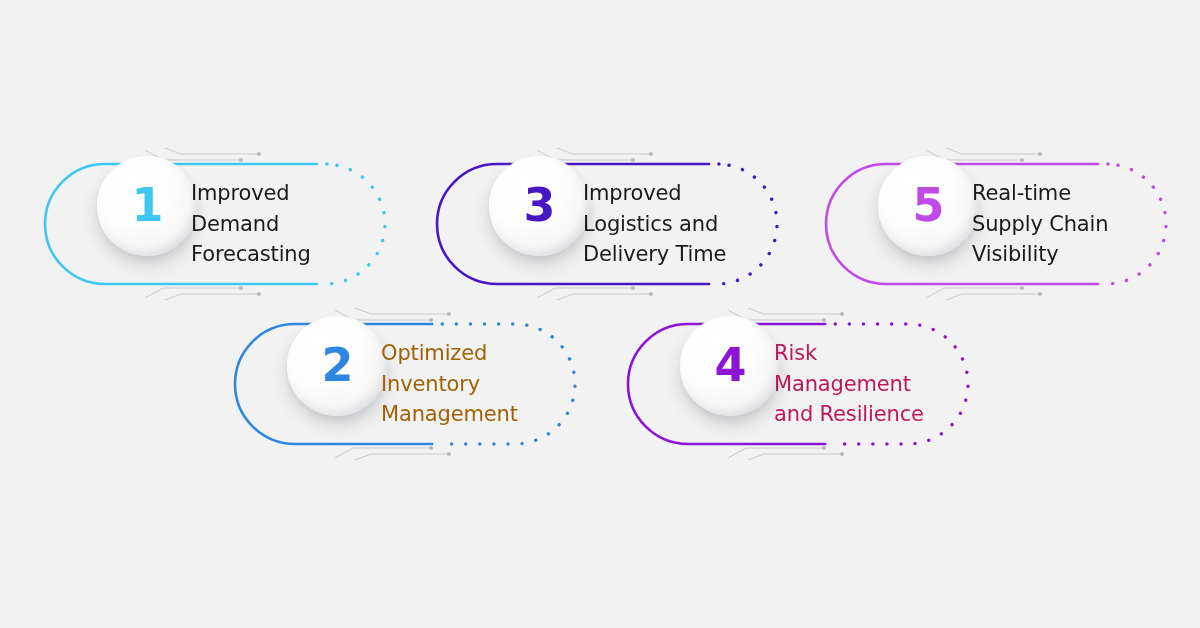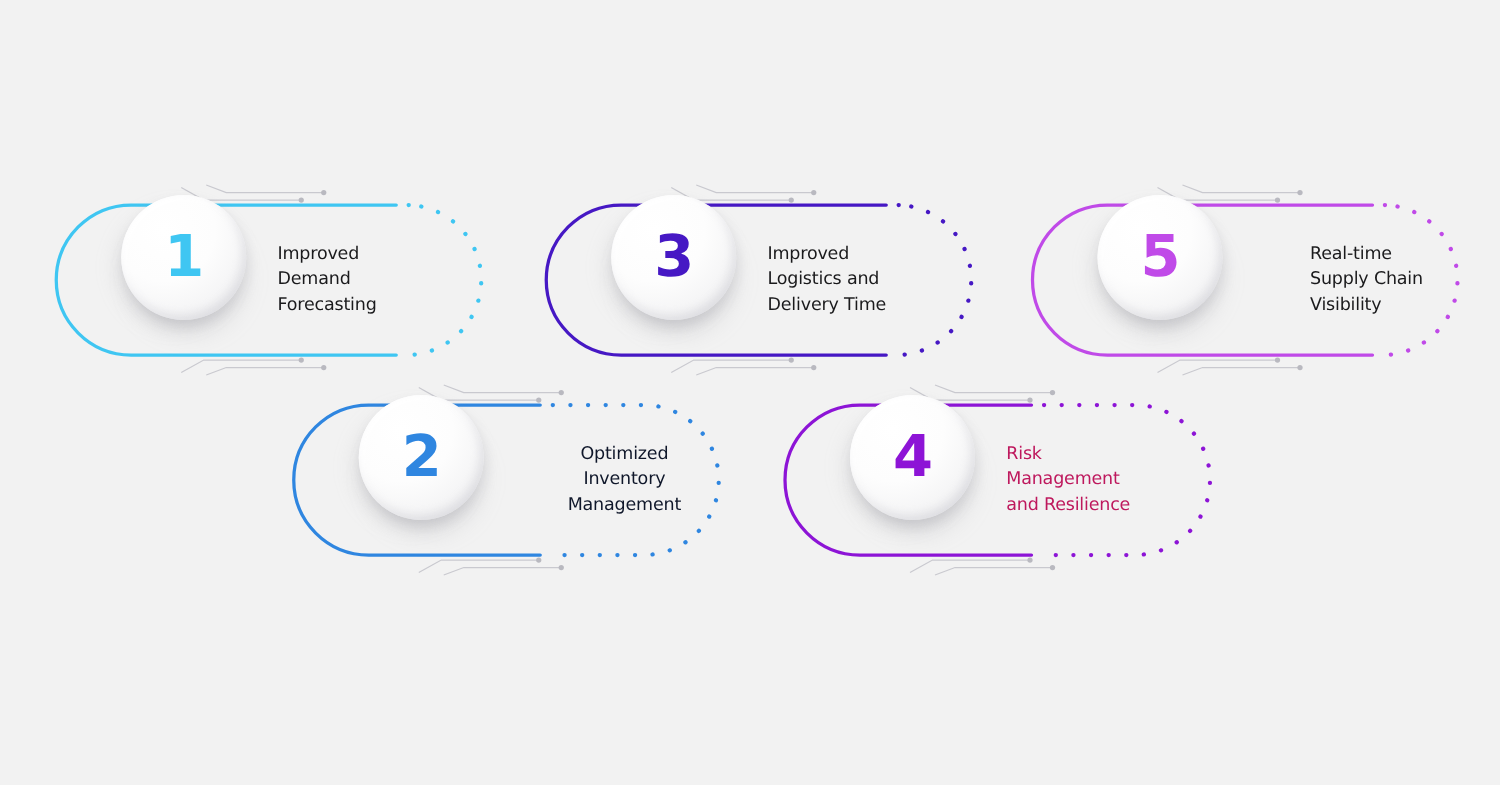--- a/index.html
+++ b/index.html
@@ -87,26 +87,26 @@
     font-weight:bold;
     line-height:1;
     letter-spacing:-1px;
     user-select:none;
     transform:translateY(-1px);
   }
 
   
   .label {
     position:absolute;
-    left:177px;
+    left:146px;
     top:50%;
     transform:translateY(-50%);
     width:175px;
     font-family:"DejaVu Sans", sans-serif;
-    font-size:14px;
+    font-size:21px;
     line-height:1.46;
     font-weight:400;
     color:#1a1a1c;
     letter-spacing:-0.15px;
     white-space:pre-line;
   }
 </style>
 </head>
 <body style="background: rgb(242, 242, 242);">
 
@@ -152,21 +152,21 @@
         <path d="M 197.2 0 L 60 0 A 60 60 0 0 0 60 120 L 197.2 120" fill="none" stroke="#2f86e0" stroke-width="2.6" stroke-linecap="round"></path>
         <path d="M 207.2 0 L 280 0 A 60 60 0 0 1 280 120 L 207.2 120" fill="none" stroke="#2f86e0" stroke-width="3.4" stroke-linecap="round" stroke-dasharray="0.1 14"></path>
       </svg>
       <div class="circle-wrap">
         <div class="circle-shadow"></div>
         <div class="circle-shadow2"></div>
         <div class="circle">
           <div class="num" style="color: rgb(47, 134, 224);">2</div>
         </div>
       </div>
-      <div class="label" style="color: #0f172a; text-align: center;">Optimized
+      <div class="label" style="color: #a16207;">Optimized
 Inventory
 Management</div>
     </div>
     <div class="card" style="left: 437px; top: 164px;">
       <svg class="traces" viewBox="0 0 340 120">
         <path d="M 100 -14 L 118 -4 L 196 -4" fill="none" stroke="#c9c9cf" stroke-width="1"></path>
         <path d="M 120 -16 L 136 -10 L 214 -10" fill="none" stroke="#c9c9cf" stroke-width="1"></path>
         <circle cx="196" cy="-4" r="2.1" fill="#b9b9c0"></circle>
         <circle cx="214" cy="-10" r="2.1" fill="#b9b9c0"></circle>
         <path d="M 100 134 L 118 124 L 196 124" fill="none" stroke="#c9c9cf" stroke-width="1"></path>
@@ -230,17 +230,17 @@
         <path d="M 272 0 L 60 0 A 60 60 0 0 0 60 120 L 272 120" fill="none" stroke="#c04ae8" stroke-width="2.6" stroke-linecap="round"></path>
         <path d="M 282 0 L 280 0 A 60 60 0 0 1 280 120 L 282 120" fill="none" stroke="#c04ae8" stroke-width="3.4" stroke-linecap="round" stroke-dasharray="0.1 14"></path>
       </svg>
       <div class="circle-wrap">
         <div class="circle-shadow"></div>
         <div class="circle-shadow2"></div>
         <div class="circle">
           <div class="num" style="color: rgb(192, 74, 232);">5</div>
         </div>
       </div>
-      <div class="label" style="color: rgb(26, 26, 28); margin-left: 45px;">Real-time
+      <div class="label" style="color: rgb(26, 26, 28);">Real-time
 Supply Chain
 Visibility</div>
     </div>
   </div>
 
 </body></html>

